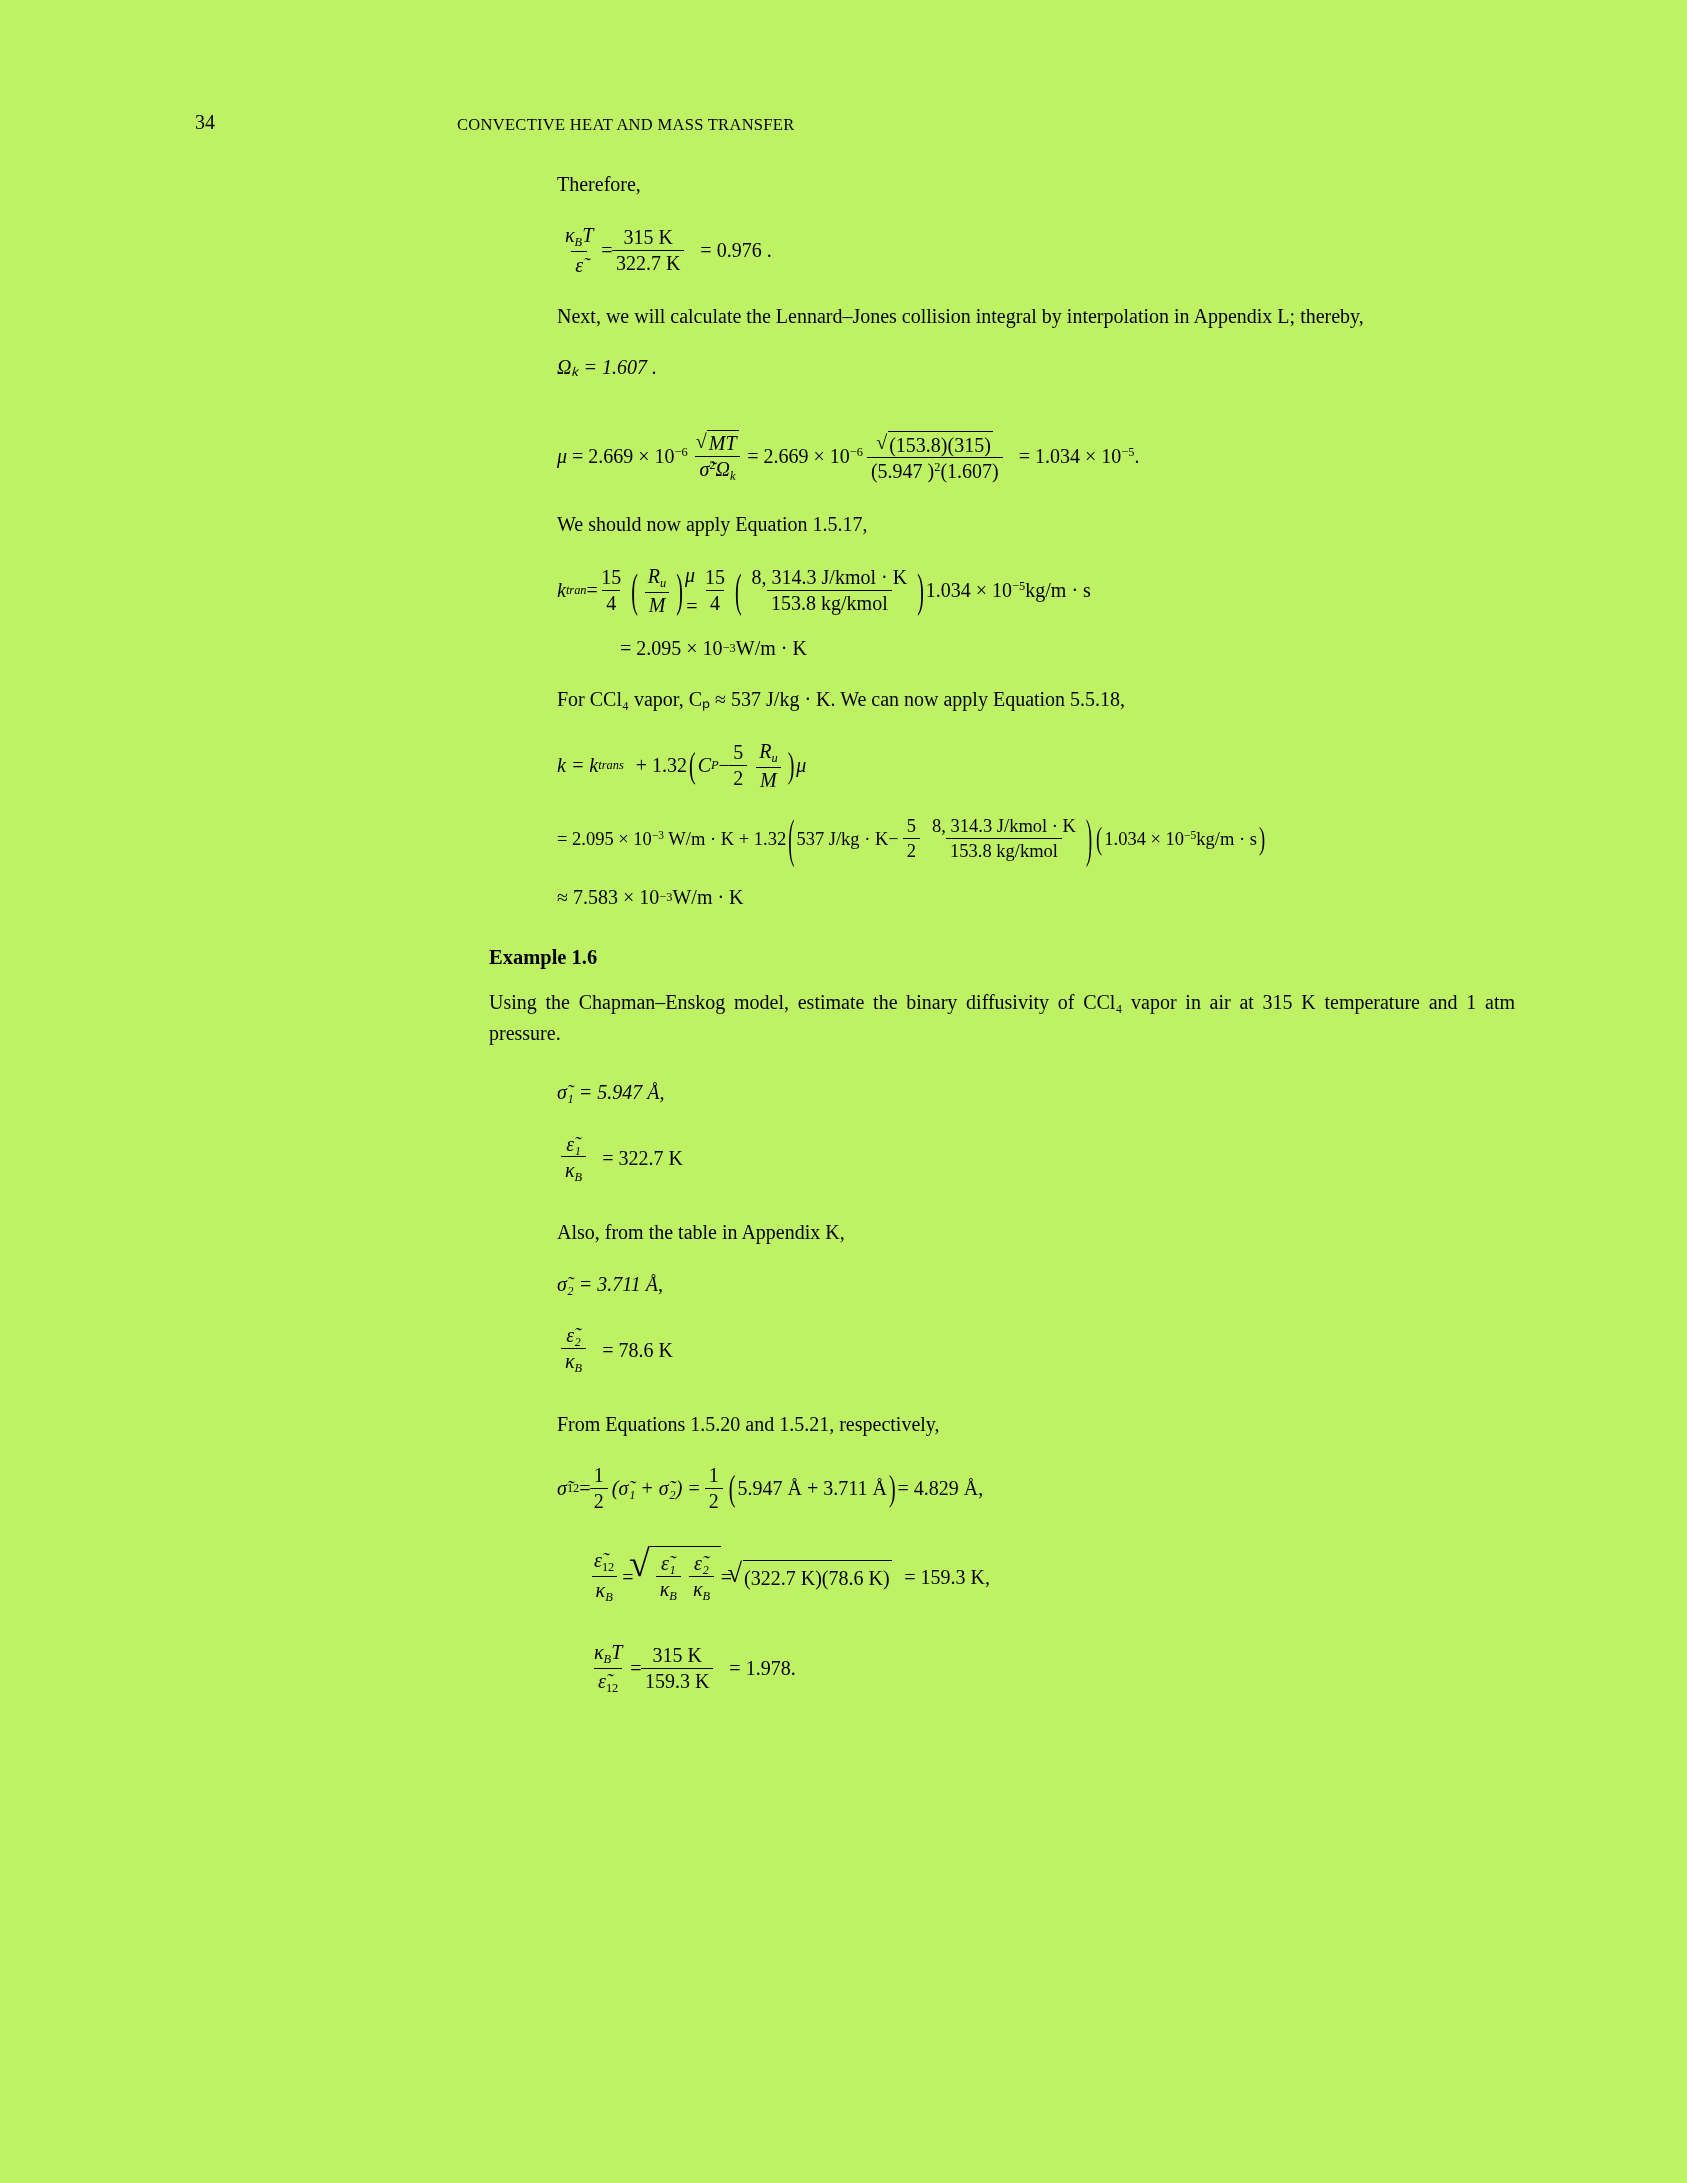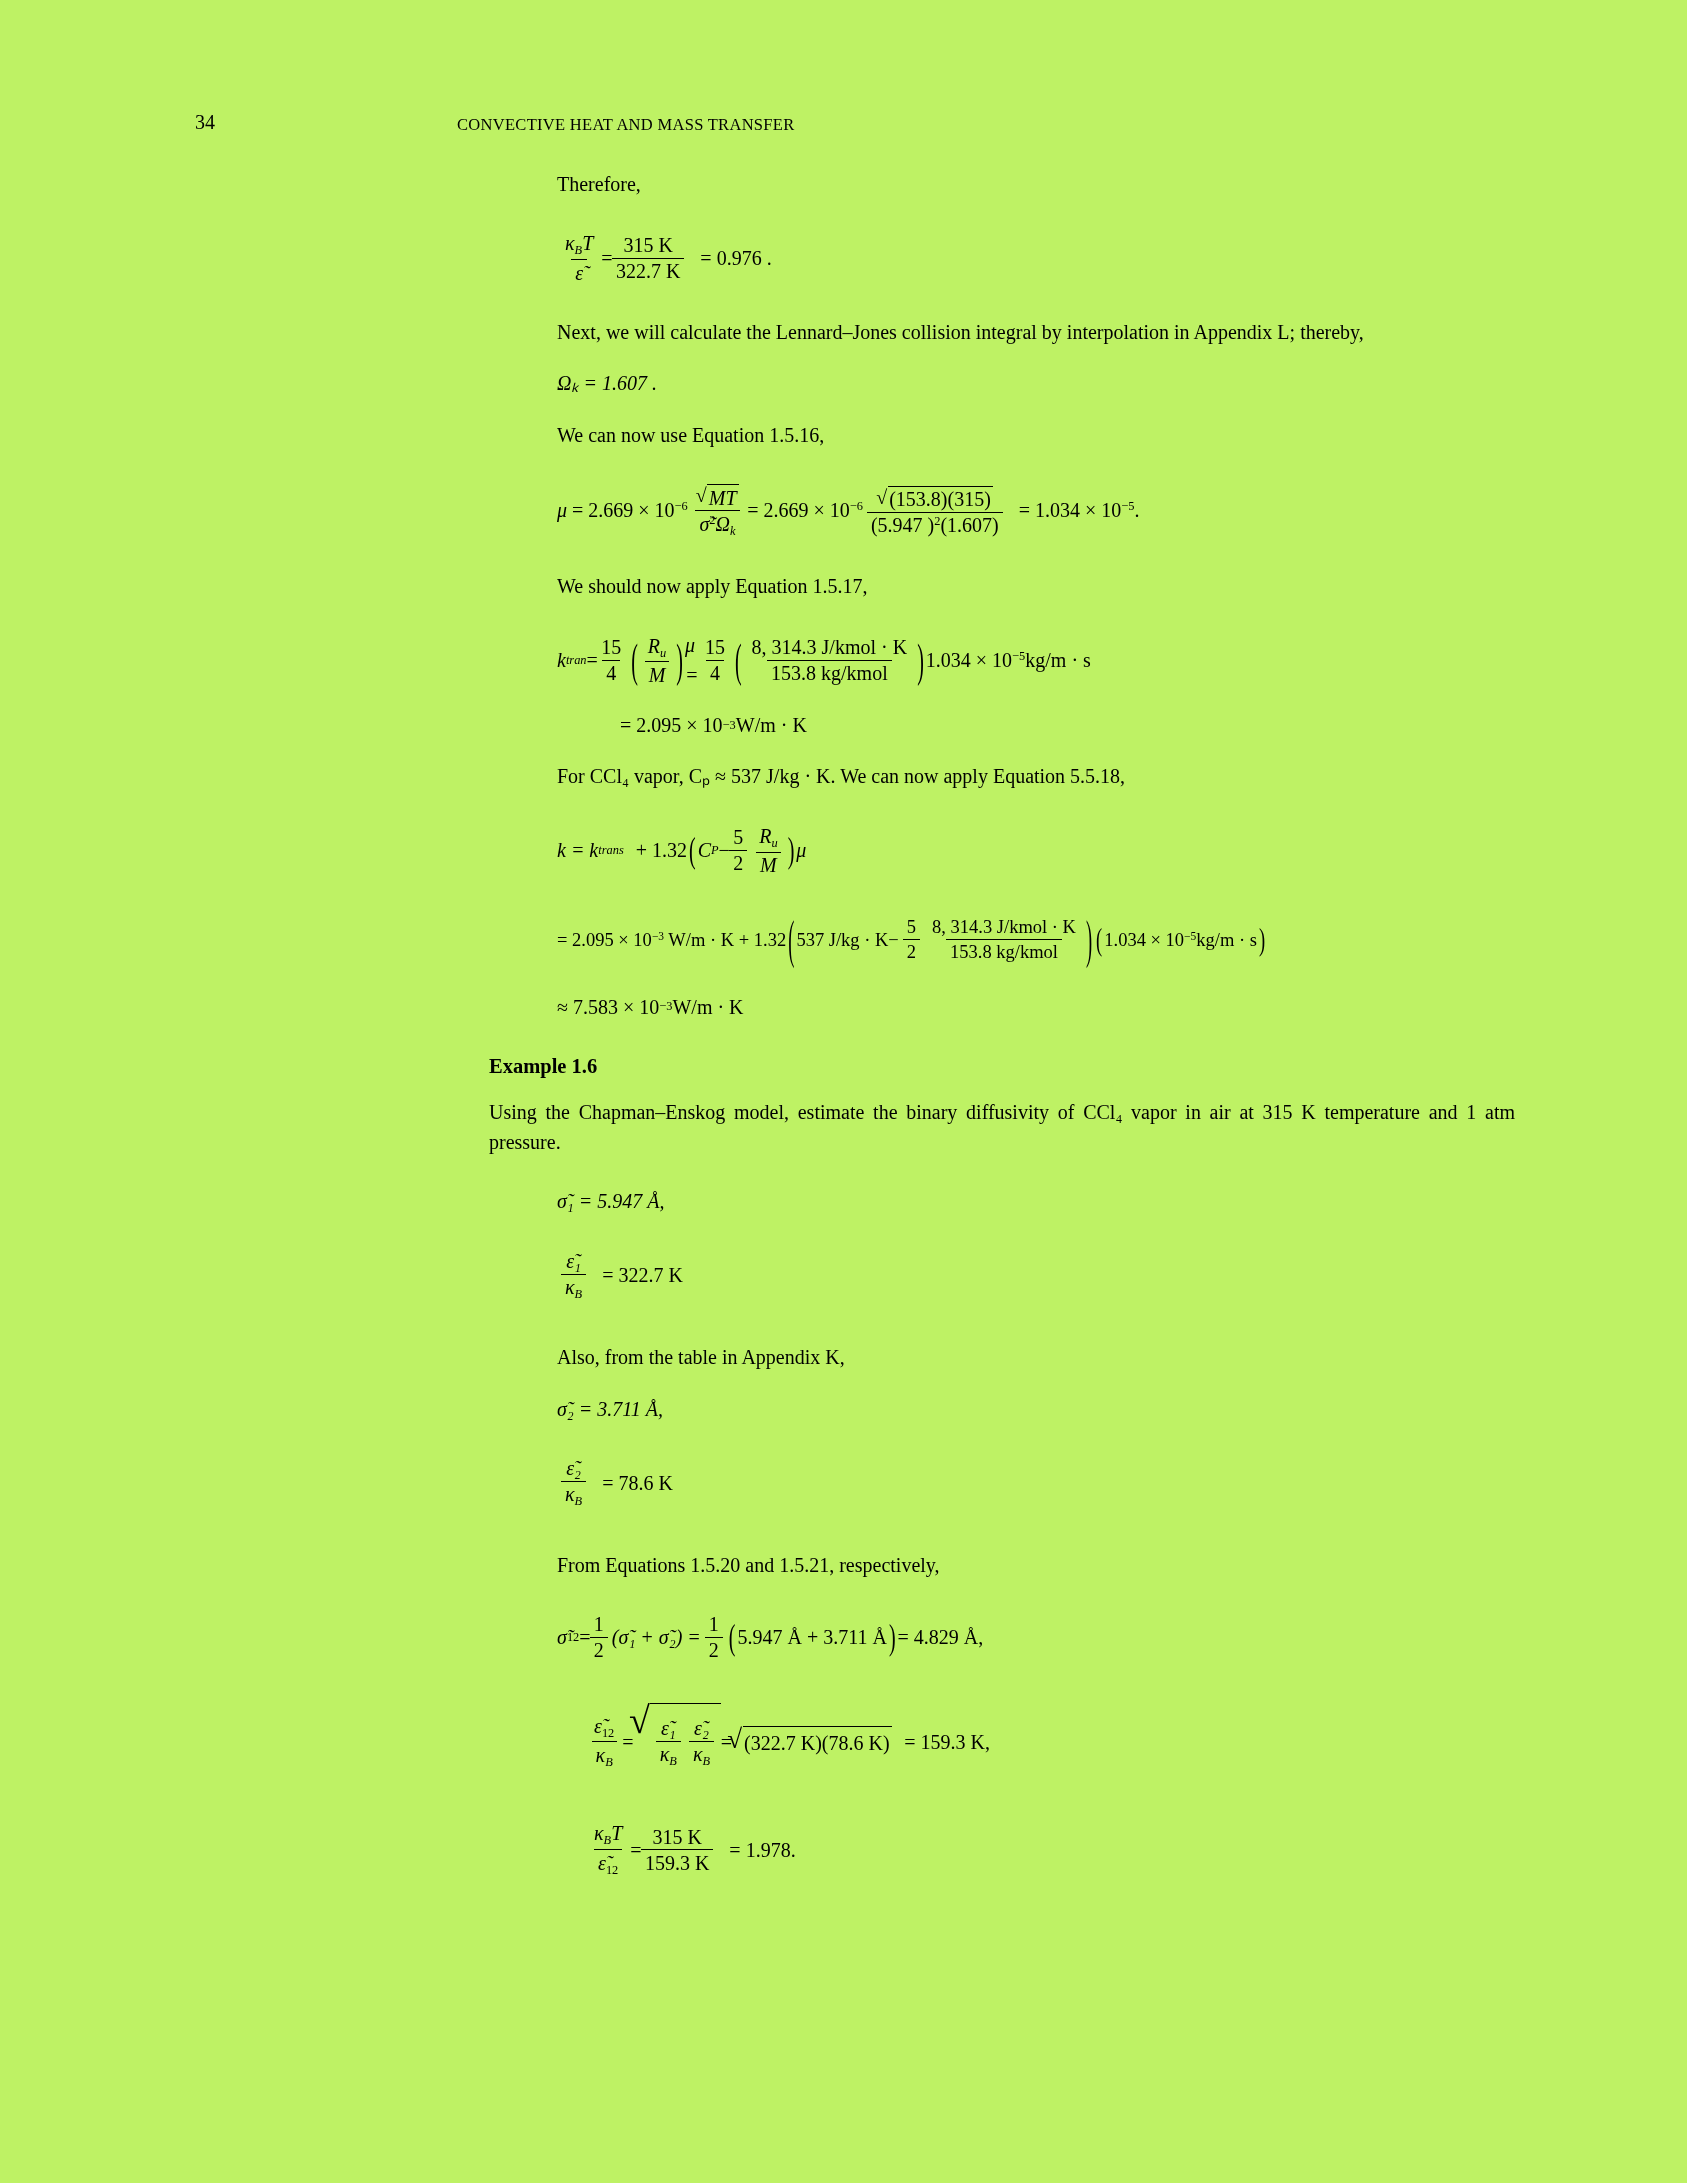--- a/index.html
+++ b/index.html
@@ -69,21 +69,21 @@
   .it { font-style: italic; }
   .sub { font-size: 0.62em; vertical-align: -0.30em; font-style: italic;}
   .subup { font-size: 0.62em; vertical-align: -0.30em; font-style: normal;}
   .sup { font-size: 0.62em; vertical-align: 0.55em; }
   
   .frac {
     display: inline-flex;
     flex-direction: column;
     align-items: center;
     vertical-align: middle;
-    margin: 12px 4px;
+    margin: 4px 4px;
     line-height: 1.12;
   }
   .frac .num { padding: 0 4px 1.3px 4px; }
   .frac .den { padding: 1.3px 4px 0 4px; border-top: 1.1px solid #000; }
   
   .rad {
     display: inline-flex;
     align-items: stretch;
     vertical-align: middle;
   }
@@ -161,21 +161,20 @@
     <p class="indent">Next, we will calculate the Lennard–Jones collision integral by interpolation in Appendix L; thereby,</p>
 
     <div class="gap-m"></div>
 
     <div class="eq eqindent">
       <span class="it">Ωₖ = 1.607 .</span>
     </div>
 
     <div class="gap-m"></div>
 
-    <p class="indent">We can now use Equation 1.5.16,</p>
 
     <div class="gap-m"></div>
 
     <div class="eq eqindent">
       <span class="eqrow">
         <span><span class="it">μ</span> = 2.669 × 10<span class="sup">−6</span></span>
         <span class="frac">
           <span class="num"><span class="rad">
                 <span class="radsym">√</span>
                 <span class="radcont it">MT</span>

